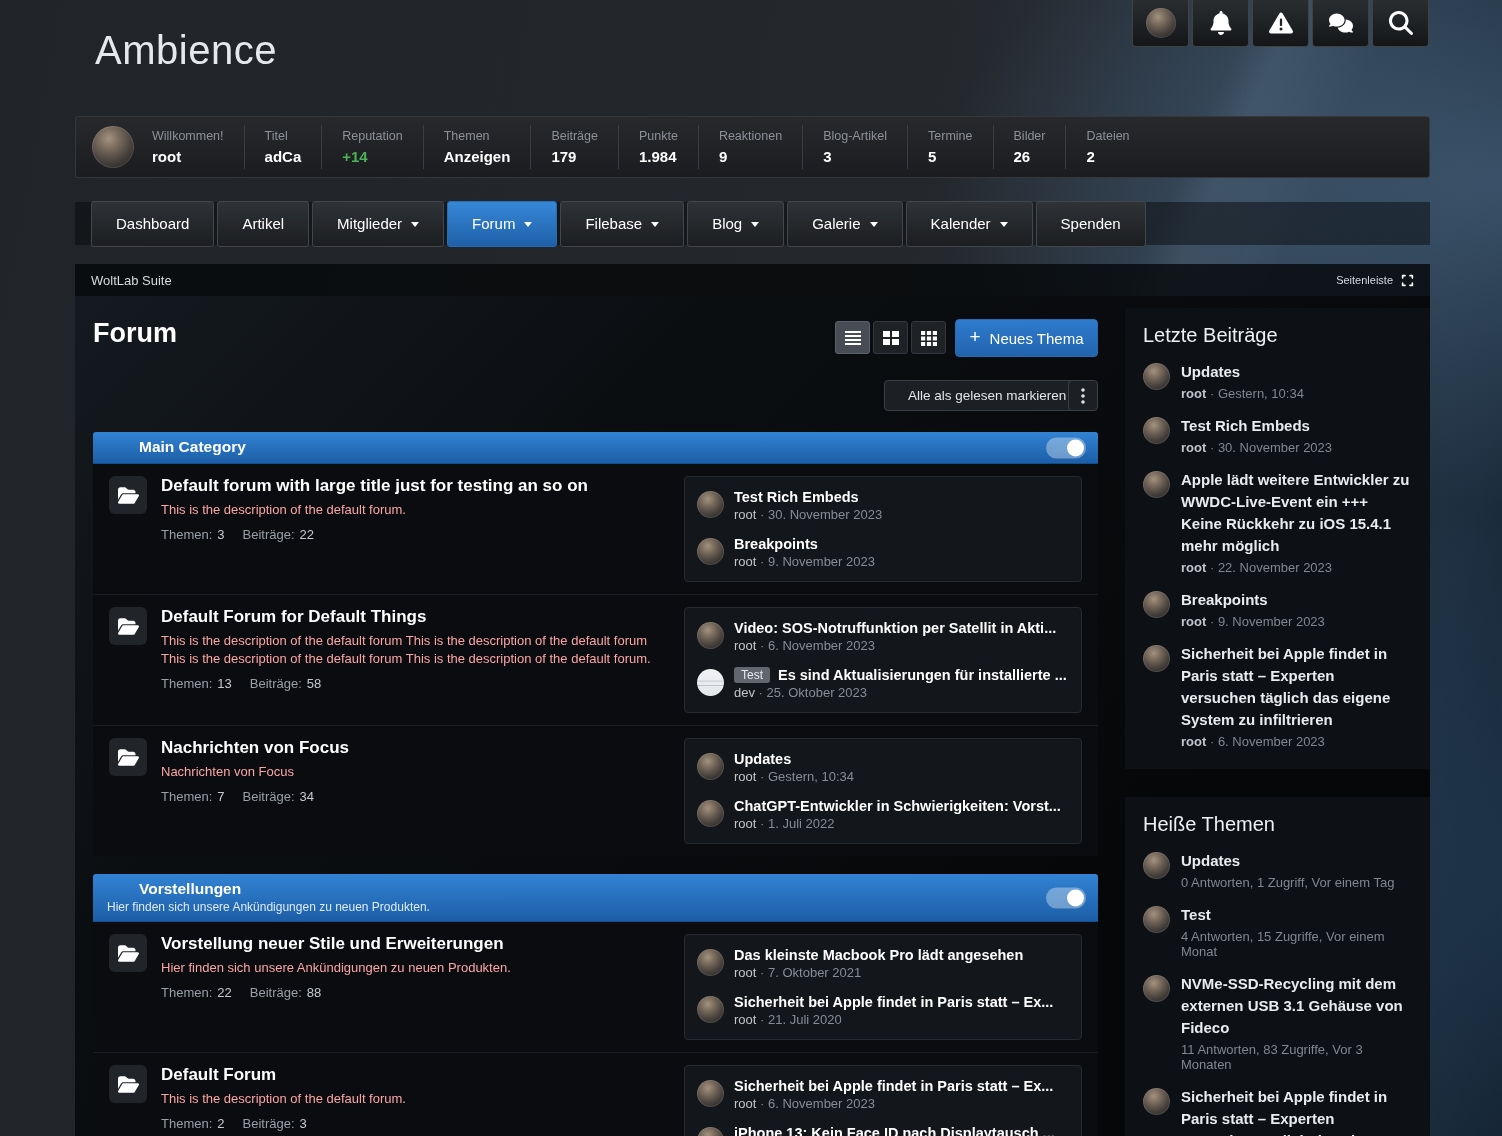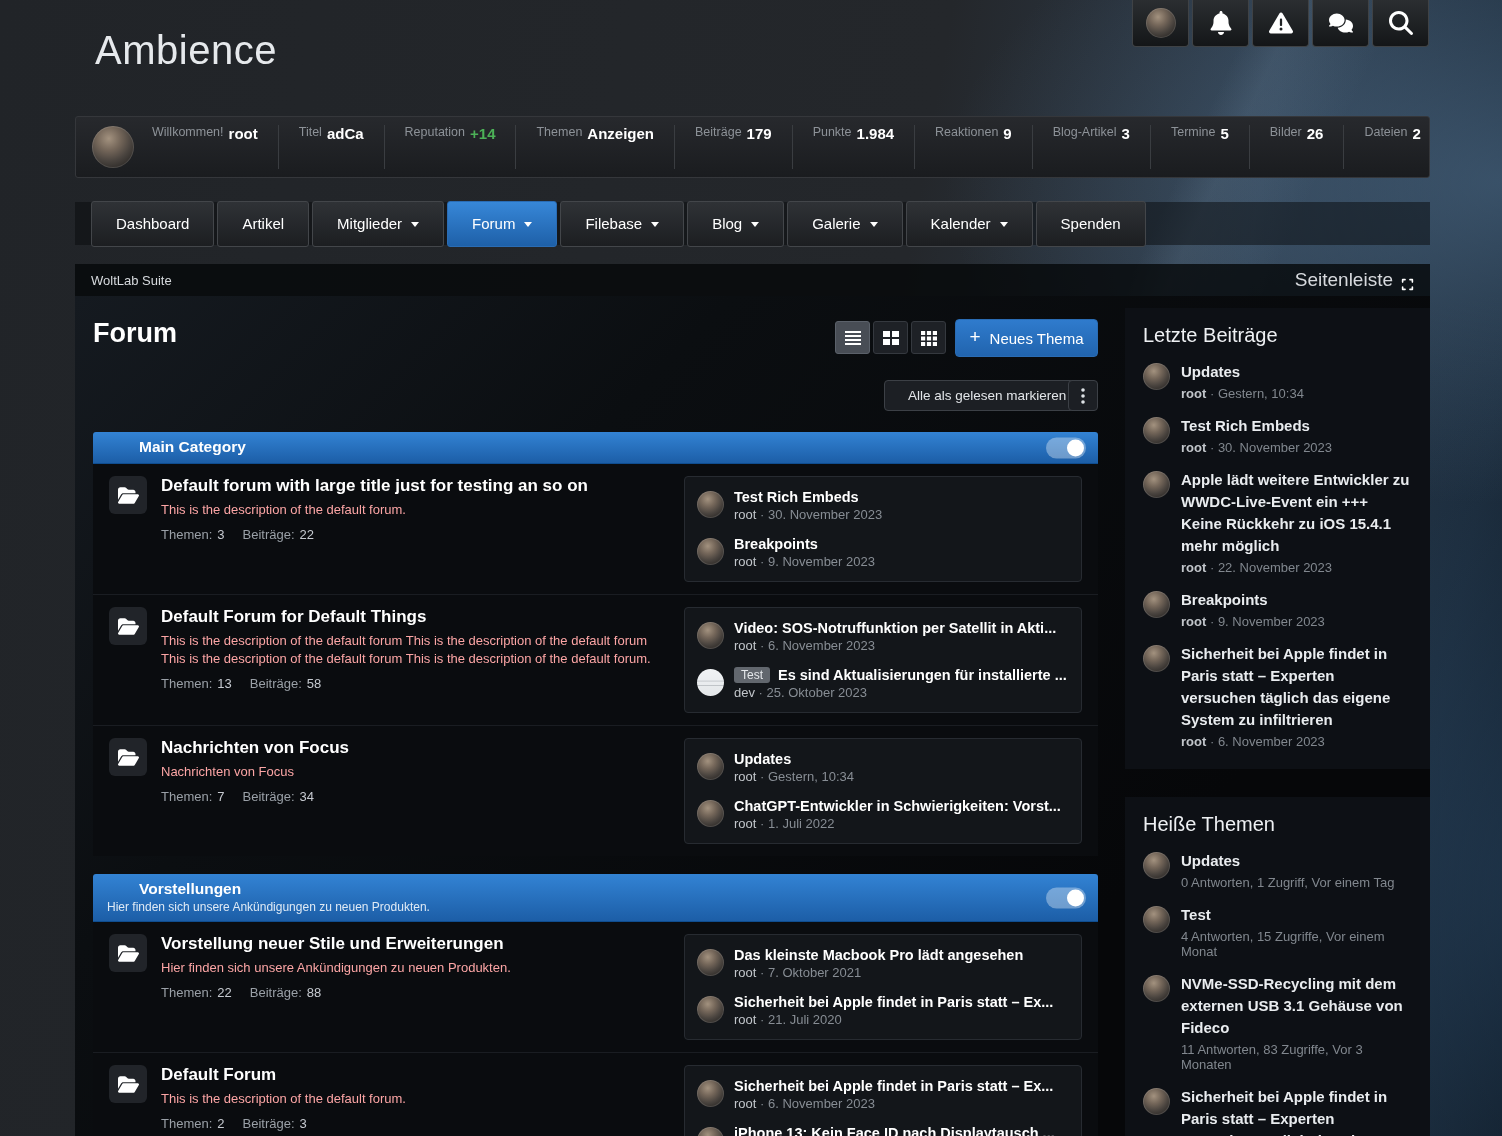--- a/index.html
+++ b/index.html
@@ -46,21 +46,21 @@
   }
 
   
   .user-panel {
     position: absolute; left: 0; top: 116px; width: 100%; height: 62px;
     background: linear-gradient(#27292d, #1a1c1f);
     border: 1px solid #35373b; border-radius: 3px;
     display: flex; align-items: center; padding: 0 16px;
   }
   .user-panel .av.big { width: 42px; height: 42px; margin-right: 18px; }
-  .stat { display: flex; justify-content: center; gap: 5px; padding: 0 20px; height: 44px; border-left: 1px solid #3a3d41; }
+  .stat { display: flex; flex-direction: column; justify-content: center; gap: 5px; padding: 0 20px; height: 44px; border-left: 1px solid #3a3d41; }
   .stat.first { border-left: none; padding-left: 0; }
   .stat-label { font-size: 12.5px; color: #8d9298; white-space: nowrap; }
   .stat-value { font-size: 15px; font-weight: bold; color: #fff; white-space: nowrap; }
   .stat-value.green { color: var(--green, #4cb157); }
 
   
   .main-nav {
     position: absolute; left: 0; top: 202px; width: 100%; height: 43px;
     background: rgba(8,10,12,.5); display: flex; align-items: center; padding: 0 16px; gap: 3px;
   }
@@ -71,21 +71,21 @@
   }
   .nav-btn.active { background: linear-gradient(#3787d8, #1e60a8); border-color: #2a6cb4; }
   .caret { width: 0; height: 0; border-left: 4px solid transparent; border-right: 4px solid transparent; border-top: 5px solid #fff; margin-top: 1px; }
 
   
   .crumb-bar {
     position: absolute; left: 0; top: 264px; width: 100%; height: 32px;
     background: rgba(5,7,9,.8); display: flex; align-items: center; justify-content: space-between; padding: 0 16px;
   }
   .crumb { font-size: 13px; color: #d7dade; cursor: pointer; text-align: right; }
-  .side-toggle { display: flex; align-items: flex-end; gap: 8px; font-size: 19px; color: #d7dade; cursor: pointer; margin-left: 40px; }
+  .side-toggle { display: flex; align-items: center; gap: 8px; font-size: 11px; color: #d7dade; cursor: pointer; margin-left: 40px; }
   .side-toggle svg { width: 13px; height: 13px; fill: #fff; }
 
   
   .content {
     position: absolute; left: 0; top: 296px; width: 100%; height: 840px; overflow: hidden;
     background: linear-gradient(135deg, #151a20 0%, #0b0e11 30%, #060709 75%);
   }
   .main-col { position: absolute; left: 18px; top: 0; width: 1005px; }
   .sidebar { position: absolute; left: 1050px; top: 12px; width: 305px; }
 

